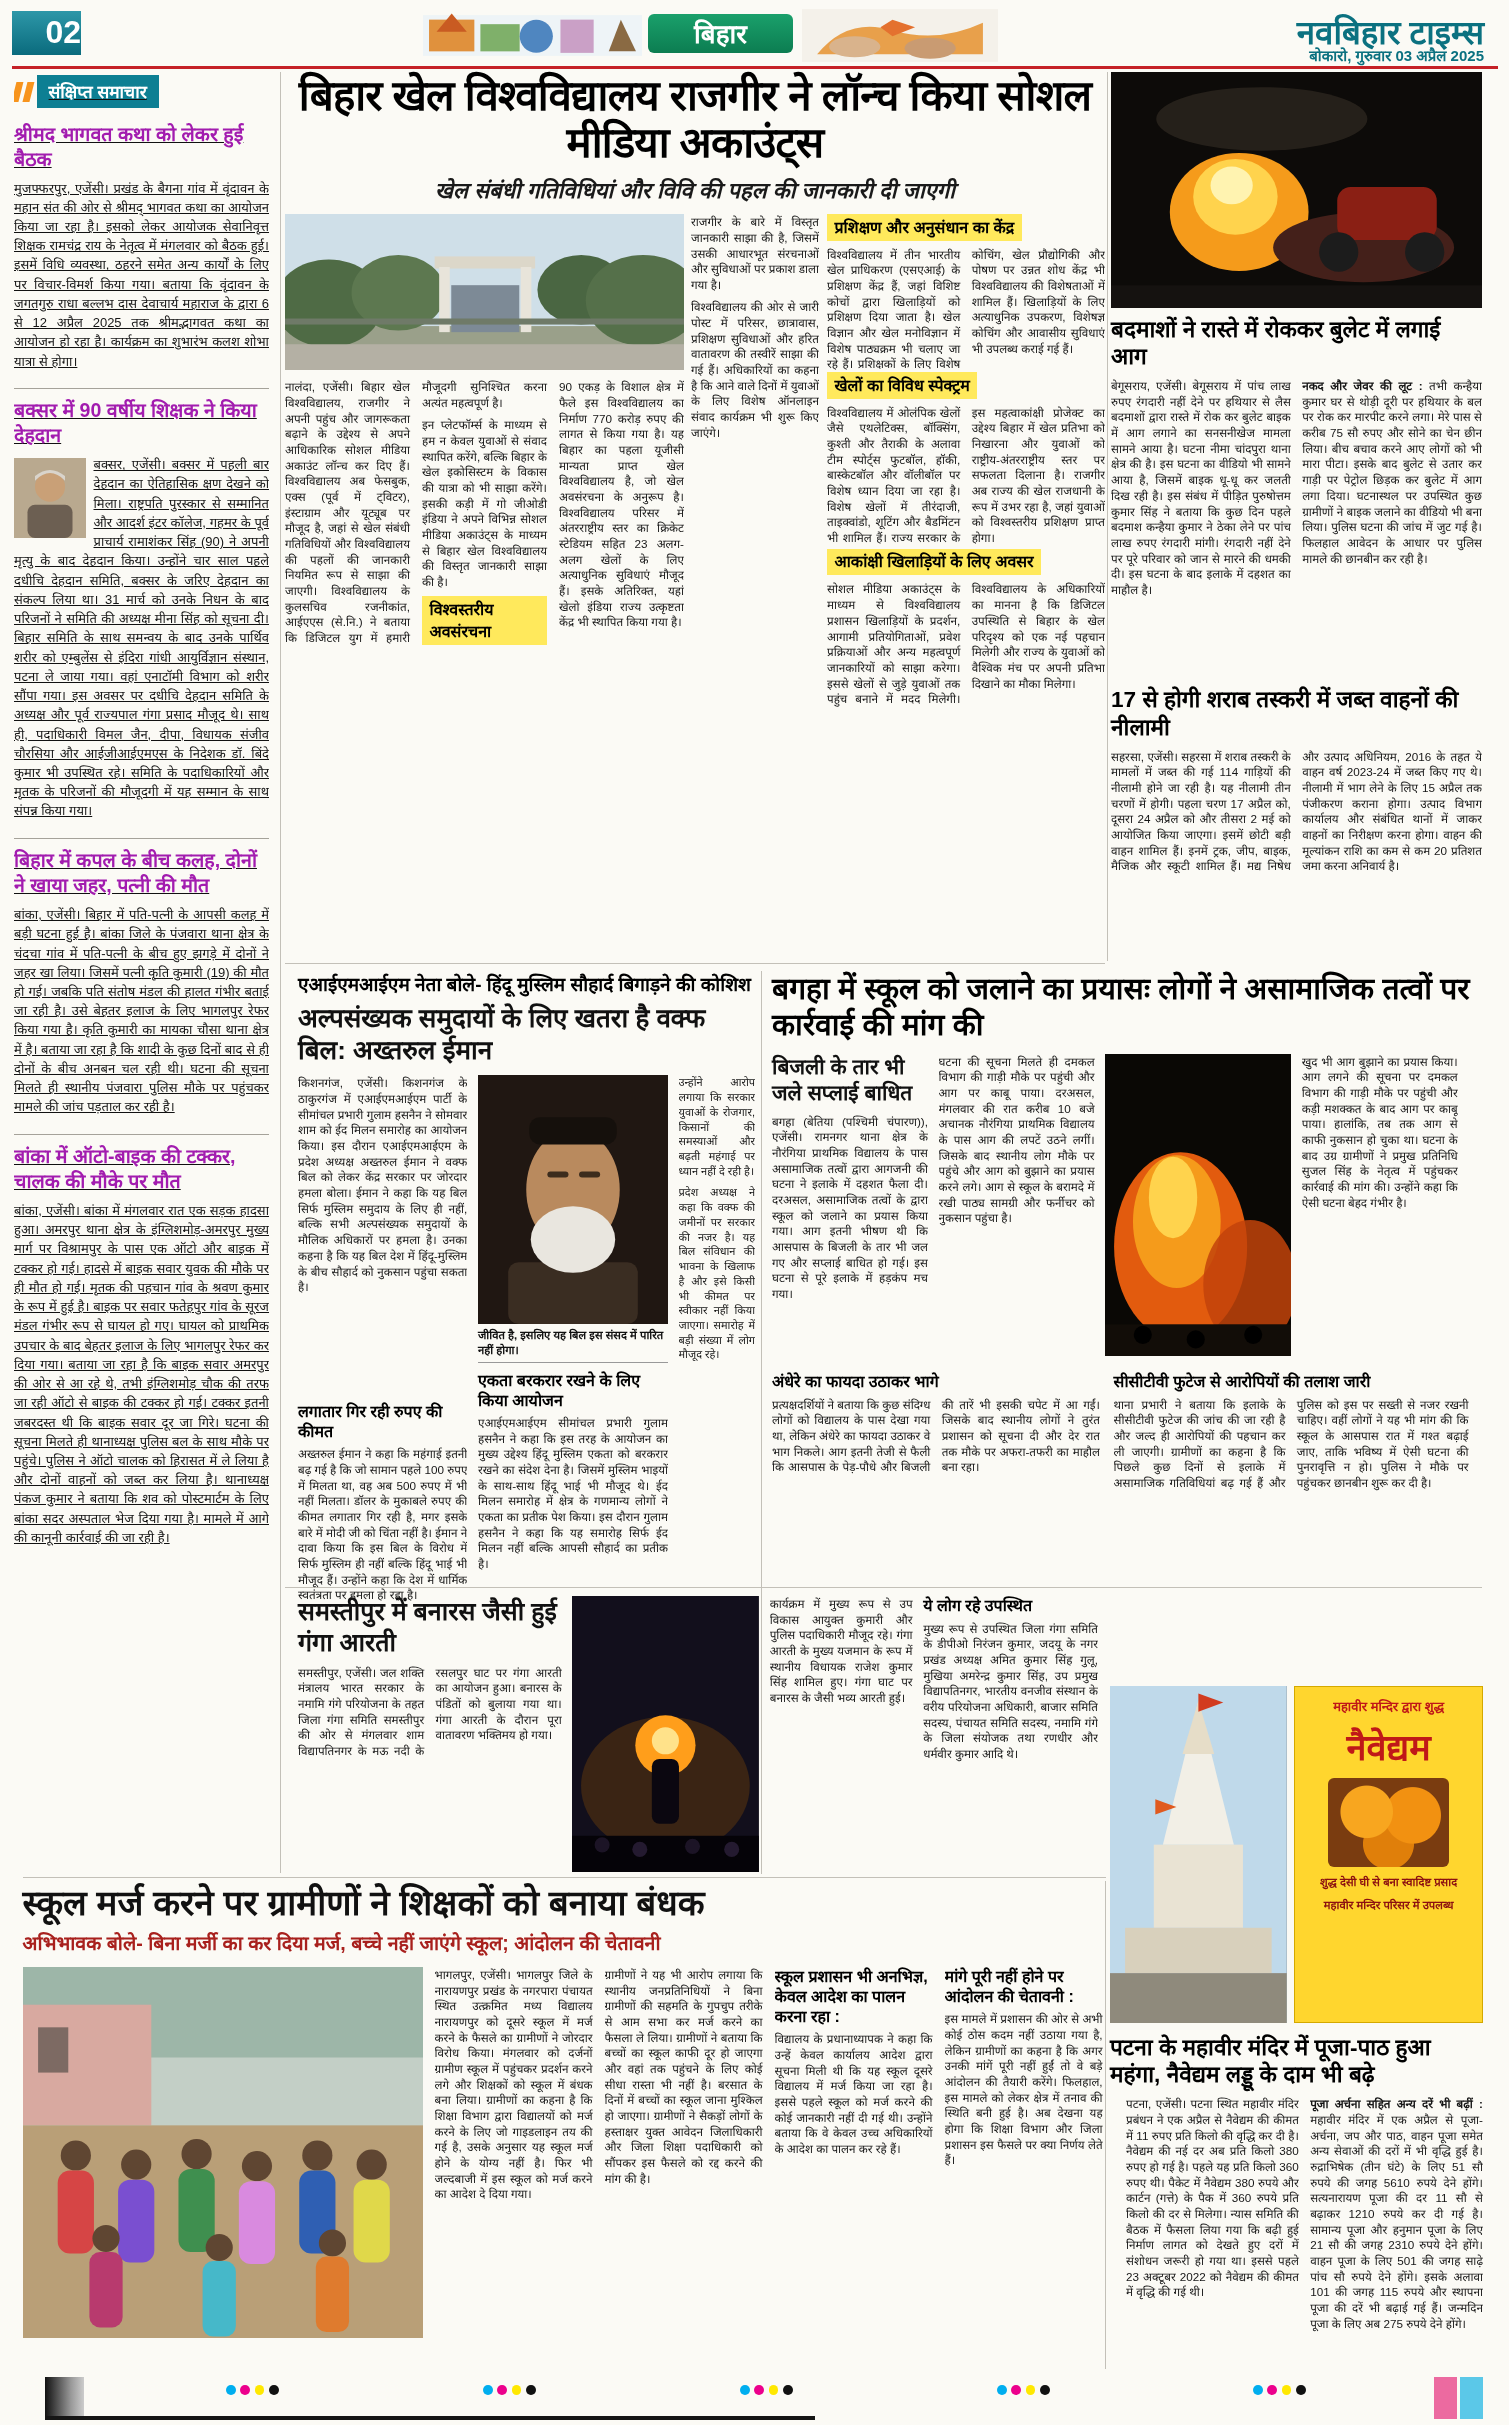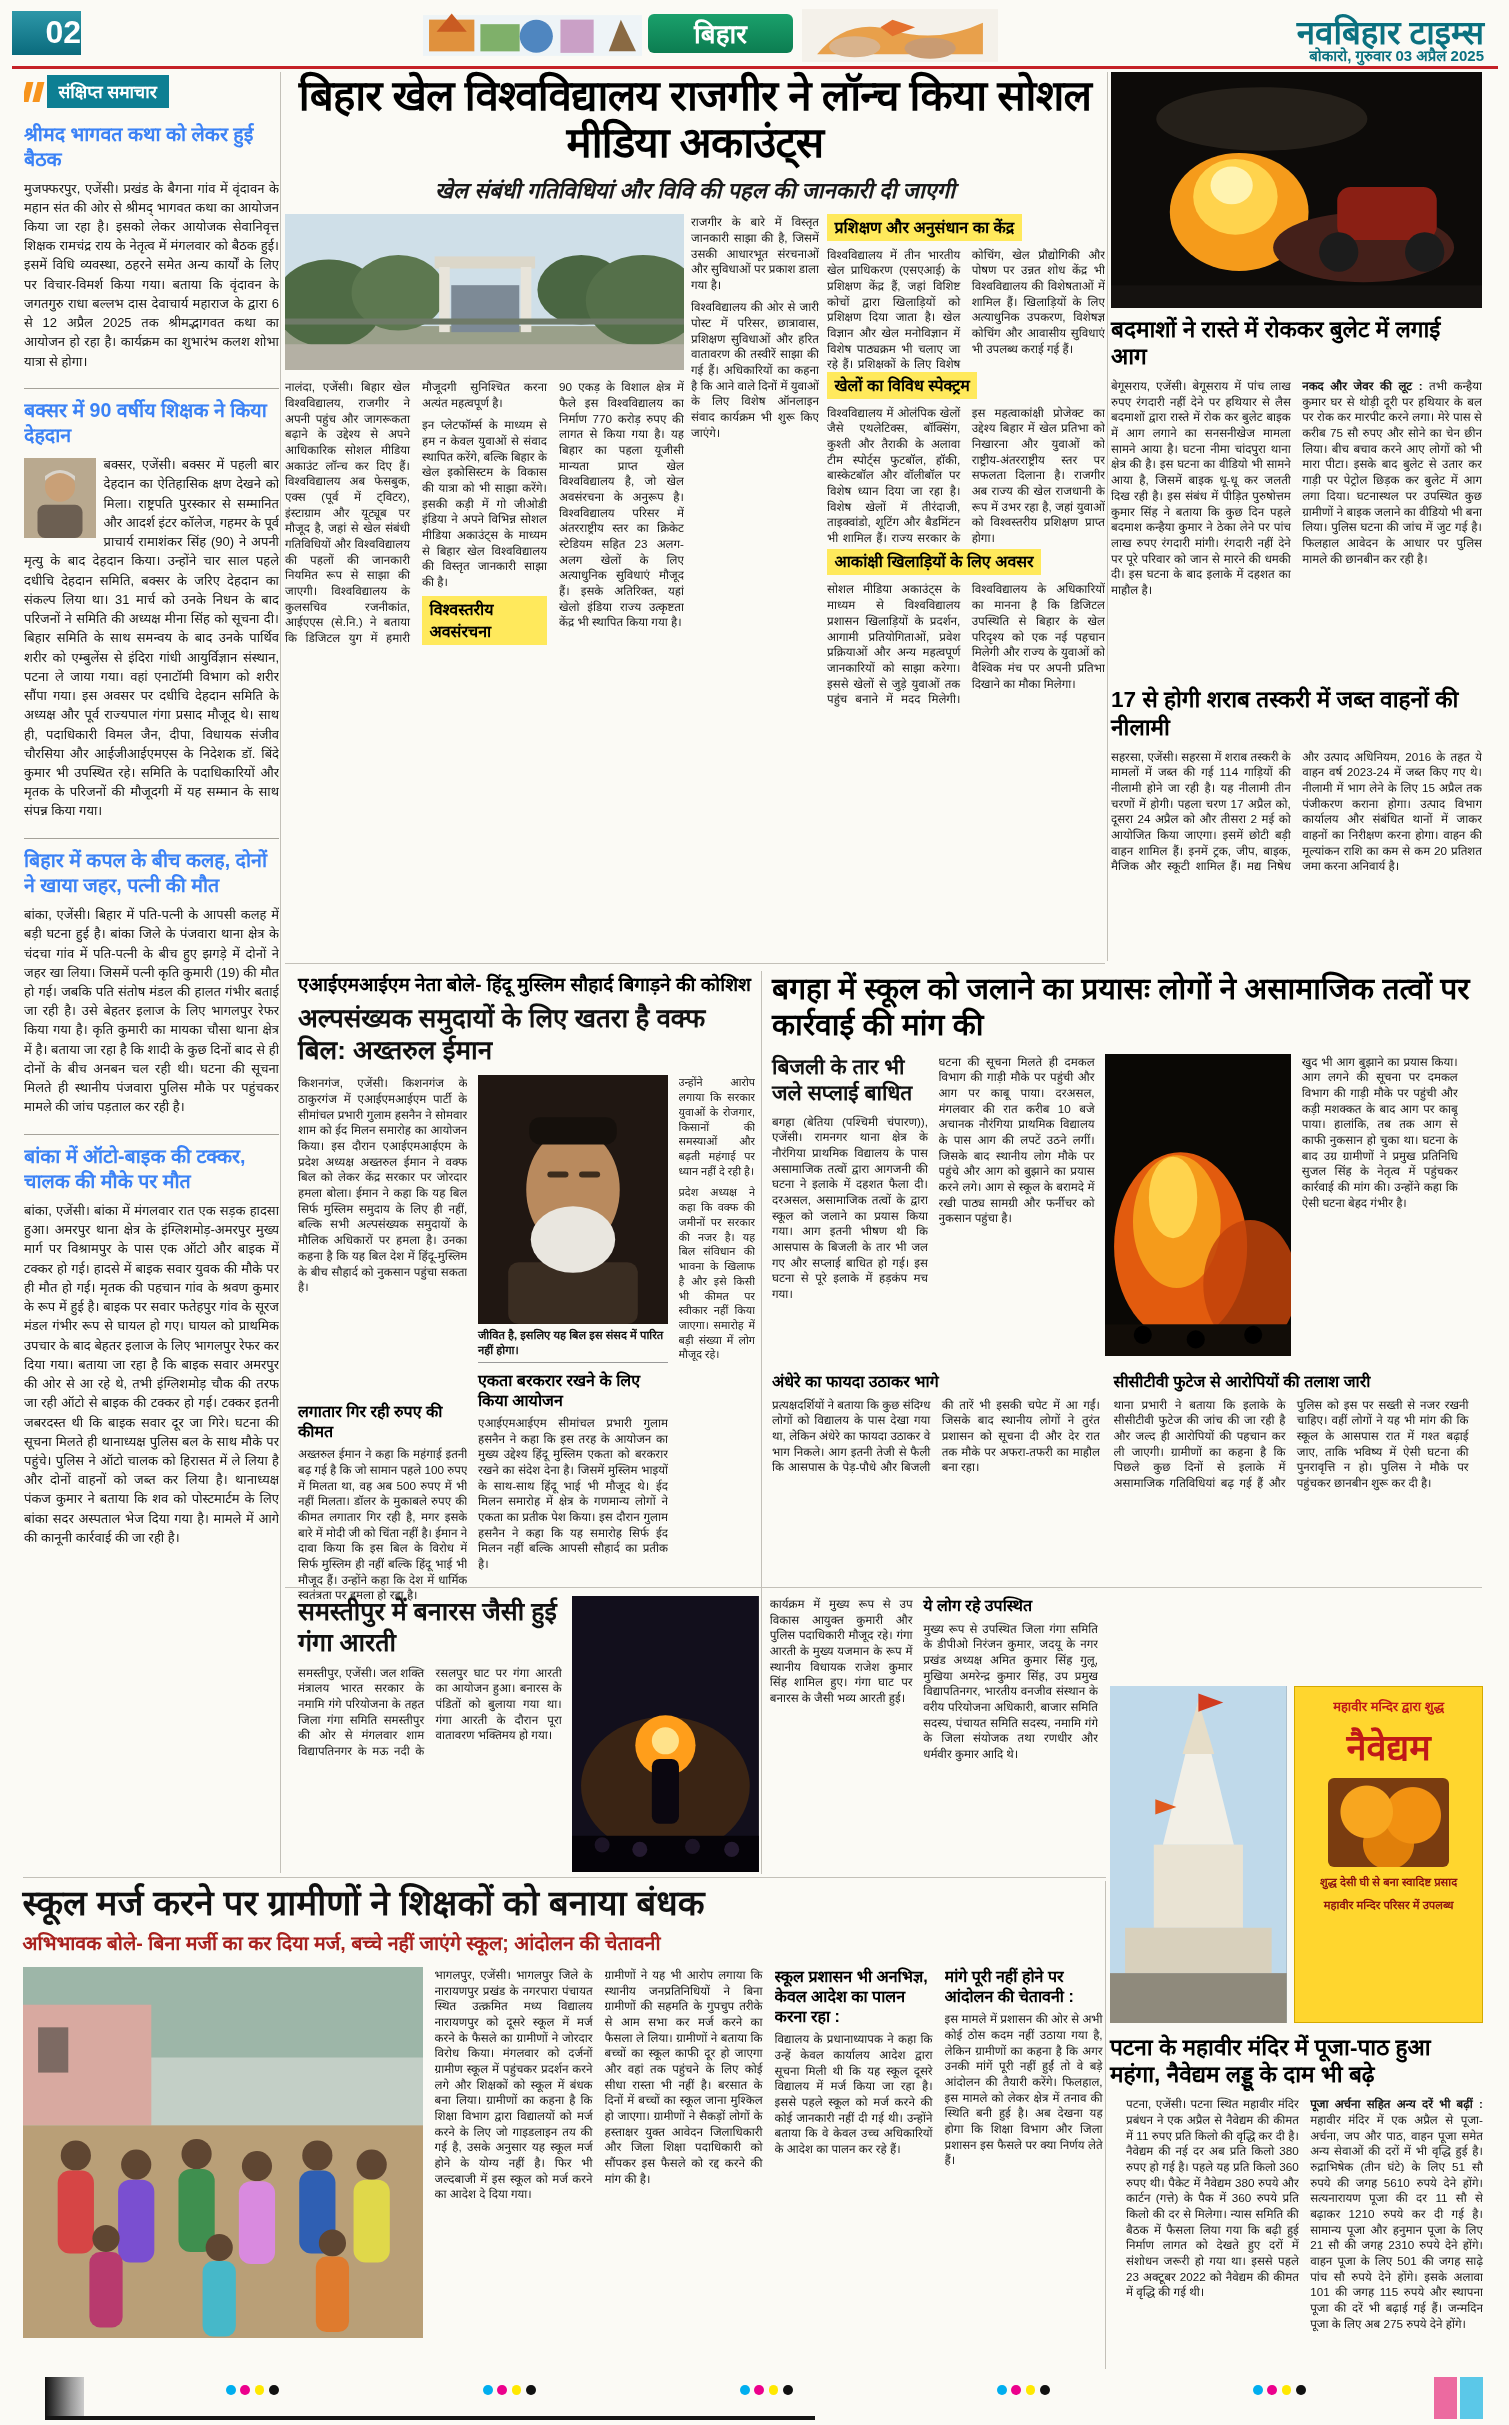--- a/index.html
+++ b/index.html
@@ -31,21 +31,21 @@
   .sectionbox{display:flex;align-items:center;justify-content:center;background:linear-gradient(180deg,#1aa06b,#0c7d51);
           color:#fff;font-weight:bold;font-size:26px;border-radius:6px;}
   .masthead{font-size:33px;font-weight:bold;color:#0b7180;white-space:nowrap;}
   .dateline{font-size:15px;font-weight:bold;color:#0b7180;white-space:nowrap;}
   .redrule{position:absolute;left:12px;right:12px;top:66px;height:3px;background:#c52127;}
   
   .briefs-titlebar{display:flex;align-items:center;gap:4.5px;margin-bottom:4.5px;}
   .accentbar{display:inline-block;width:6.8px;height:19.6px;background:#f7941d;transform:skewX(-14deg);}
   .briefs-title{background:#0d7f93;color:#fff;font-size:17.4px;font-weight:bold;padding:3.8px 12px 5.3px;}
   .brief{border-bottom:0.8px solid #a5a29a;padding:9px 0 10.6px;}
-  .brief h3{font-size:19.6px;line-height:1.28;margin:0 0 6.8px;font-weight:bold;color:#3b82f6;}
+  .brief h3{font-size:19.6px;line-height:1.28;margin:0 0 6.8px;font-weight:bold;color:#a21caf;}
   .brief-photo{float:left;width:72px;height:80px;margin:3px 7.5px 3px 0;}
   
   .ad{background:#ffd62e;border:1.5px solid #d4a900;display:flex;flex-direction:column;align-items:center;
       padding:12px 7.5px;box-sizing:border-box;text-align:center;}
   .ad .l1{color:#c01818;font-weight:bold;font-size:13px;line-height:1.3;}
   .ad .title{color:#c01818;font-weight:bold;font-size:36px;margin:6px 0 7.5px;}
   .ad .l2,.ad .l3{color:#8c1111;font-weight:bold;font-size:11.3px;margin-top:7.5px;line-height:1.35;}
   .laddu{width:121px;height:89px;border-radius:6px;background:
       radial-gradient(circle at 32% 38%, #f8a61f 0 26%, rgba(0,0,0,0) 27%),
       radial-gradient(circle at 70% 42%, #f29111 0 28%, rgba(0,0,0,0) 29%),
@@ -96,21 +96,21 @@
   <div class="redrule"></div>
 
   <div class="vline" style="left:280px;top:72px;height:1801px;"></div>
   <div class="vline" style="left:1107px;top:72px;height:889px;"></div>
   <div class="hline" style="left:285px;top:963px;width:820px;"></div>
   <div class="vline" style="left:761px;top:971px;height:903px;"></div>
   <div class="hline" style="left:285px;top:1587px;width:1197px;"></div>
   <div class="hline" style="left:22.6px;top:1877px;width:1083px;"></div>
   <div class="vline" style="left:1105px;top:1881px;height:488px;"></div>
 
-  <div class="abs clip" style="left:24px;top:75px;width:255px;height:1800px;">
+  <div class="abs clip" style="left:14px;top:75px;width:255px;height:1800px;text-decoration:underline;">
     <div class="briefs-titlebar">
       <span class="accentbar"></span>
       <span class="accentbar"></span>
       <span class="briefs-title">संक्षिप्त समाचार</span>
     </div>
 
     <div class="brief">
       <h3>श्रीमद भागवत कथा को लेकर हुई बैठक</h3>
       <p class="bt bt-lg">मुजफ्फरपुर, एजेंसी। प्रखंड के बैगना गांव में वृंदावन के महान संत की ओर से श्रीमद् भागवत कथा का आयोजन किया जा रहा है। इसको लेकर आयोजक सेवानिवृत्त शिक्षक रामचंद्र राय के नेतृत्व में मंगलवार को बैठक हुई। इसमें वि‍धि व्यवस्था, ठहरने समेत अन्य कार्यों के लिए पर विचार-विमर्श किया गया। बताया कि वृंदावन के जगतगुरु राधा बल्लभ दास देवाचार्य महाराज के द्वारा 6 से 12 अप्रैल 2025 तक श्रीमद्भागवत कथा का आयोजन हो रहा है। कार्यक्रम का शुभारंभ कलश शोभा यात्रा से होगा।</p>
     </div>

